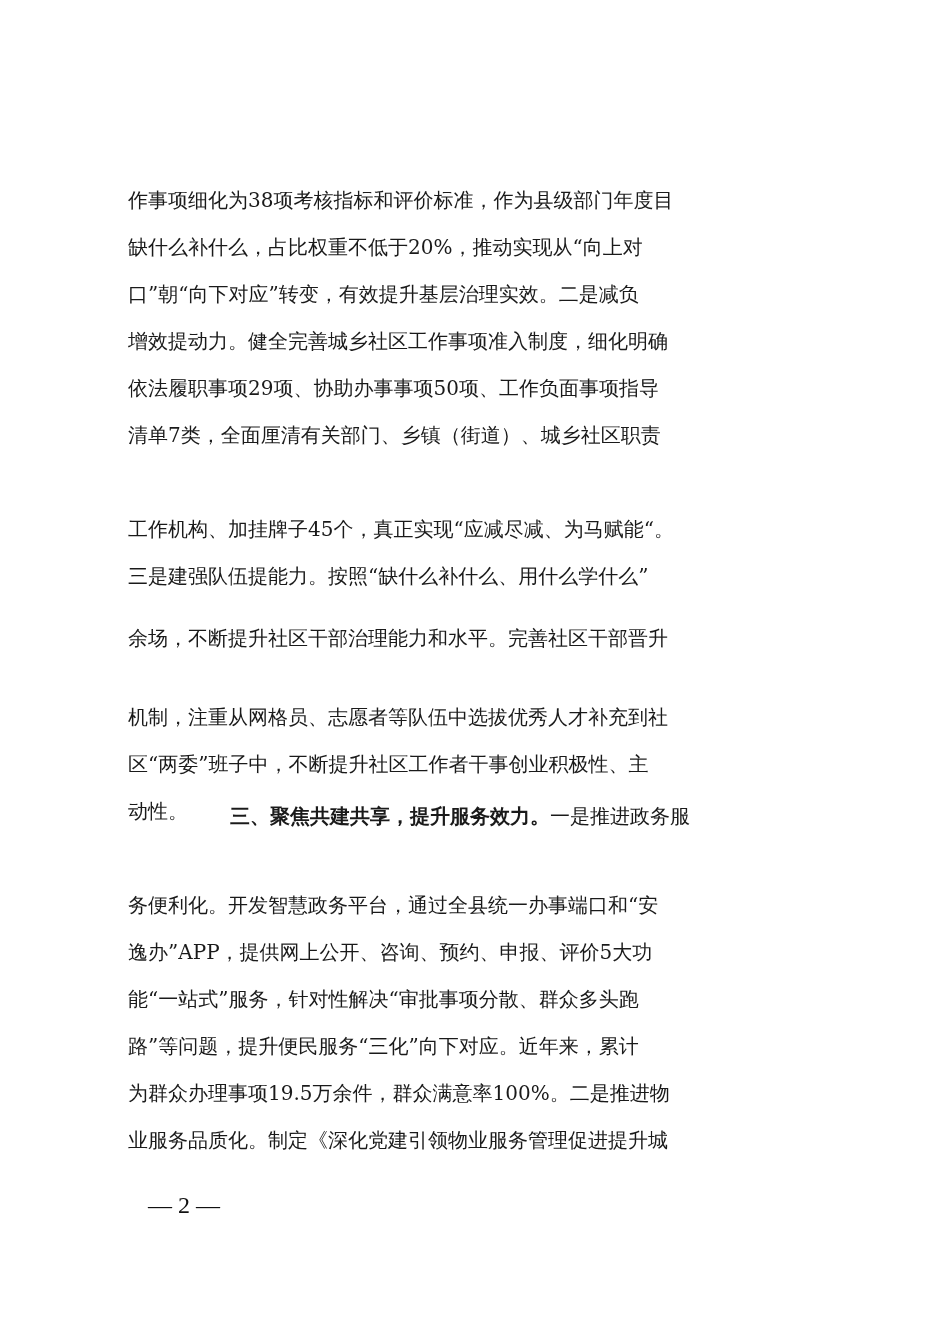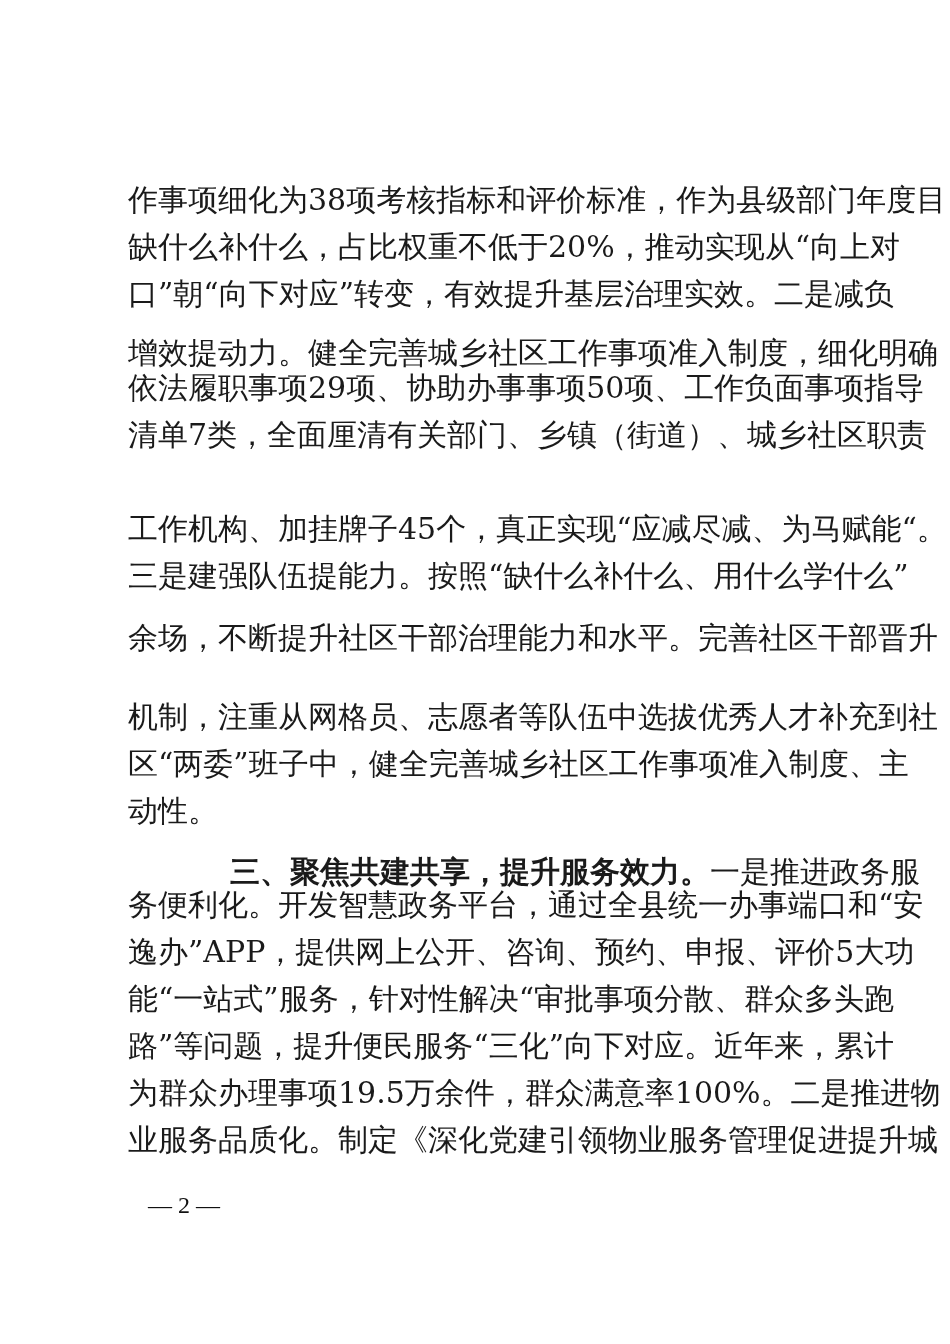--- a/index.html
+++ b/index.html
@@ -2,21 +2,21 @@
 <html><head>
   <meta charset="utf-8">
   <style>
     html, body { margin: 0; padding: 0; background: #ffffff; }
     body { width: 950px; height: 1344px; position: relative; overflow: hidden; }
     .page { position: absolute; left: 0; top: 0; width: 950px; height: 1344px; background: #fff; }
     .line {
       position: absolute;
       left: 128px;
       font-family: "DejaVu Serif", "Liberation Serif", serif;
-      font-size: 30px;
+      font-size: 20px;
       color: #1a1a1a;
       white-space: nowrap;
       height: 40px;
       line-height: 40px;
     }
     .bold { font-weight: bold; }
     .footer {
       position: absolute;
       left: 148px;
       top: 1190px;
@@ -26,31 +26,31 @@
       line-height: 30px;
     }
   </style>
 </head>
 <body>
 
 <div class="page">
   <div class="line" style="top:180px">作事项细化为38项考核指标和评价标准，作为县级部门年度目</div>
   <div class="line" style="top:227px">缺什么补什么，占比权重不低于20%，推动实现从“向上对</div>
   <div class="line" style="top:274px">口”朝“向下对应”转变，有效提升基层治理实效。二是减负</div>
-  <div class="line" style="top:333px">增效提动力。健全完善城乡社区工作事项准入制度，细化明确</div>
+  <div class="line" style="top:321px">增效提动力。健全完善城乡社区工作事项准入制度，细化明确</div>
   <div class="line" style="top:368px">依法履职事项29项、协助办事事项50项、工作负面事项指导</div>
   <div class="line" style="top:415px">清单7类，全面厘清有关部门、乡镇（街道）、城乡社区职责</div>
   <div class="line" style="top:509px">工作机构、加挂牌子45个，真正实现“应减尽减、为马赋能“。</div>
   <div class="line" style="top:556px">三是建强队伍提能力。按照“缺什么补什么、用什么学什么”</div>
   <div class="line" style="top:618px">余场，不断提升社区干部治理能力和水平。完善社区干部晋升</div>
   <div class="line" style="top:697px">机制，注重从网格员、志愿者等队伍中选拔优秀人才补充到社</div>
-  <div class="line" style="top:744px">区“两委”班子中，健全完善城乡社区工作事项准入制度、主</div>
+  <div class="line" style="top:744px">区“两委”班子中，不断提升社区工作者干事创业积极性、主</div>
   <div class="line" style="top:791px">动性。</div>
 
-  <div class="line" style="top:852px; left:230px">
+  <div class="line" style="top:796px; left:230px">
     <span class="bold">三、聚焦共建共享，提升服务效力。</span><span>一是推进政务服</span>
   </div>
 
   <div class="line" style="top:885px">务便利化。开发智慧政务平台，通过全县统一办事端口和“安</div>
   <div class="line" style="top:932px">逸办”APP，提供网上公开、咨询、预约、申报、评价5大功</div>
   <div class="line" style="top:979px">能“一站式”服务，针对性解决“审批事项分散、群众多头跑</div>
   <div class="line" style="top:1026px">路”等问题，提升便民服务“三化”向下对应。近年来，累计</div>
   <div class="line" style="top:1073px">为群众办理事项19.5万余件，群众满意率100%。二是推进物</div>
   <div class="line" style="top:1120px">业服务品质化。制定《深化党建引领物业服务管理促进提升城</div>
 

